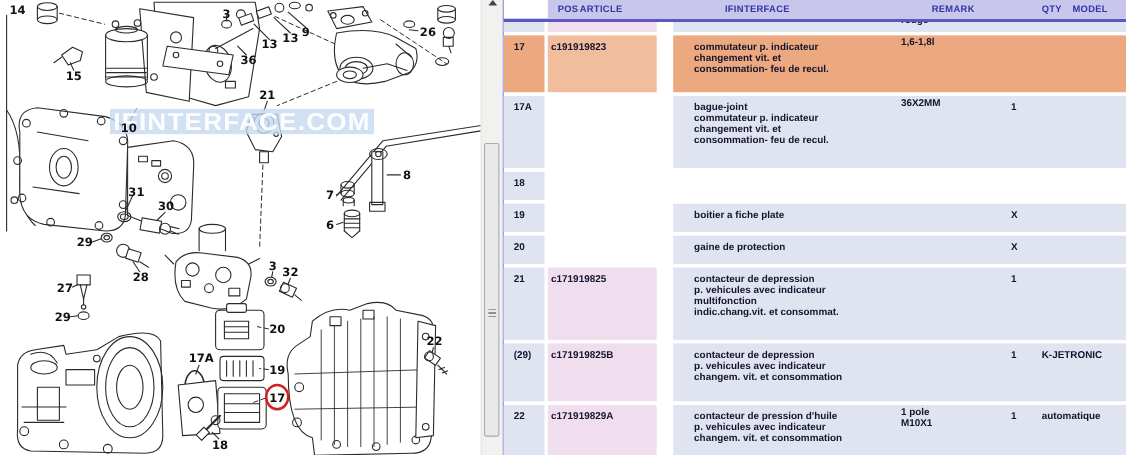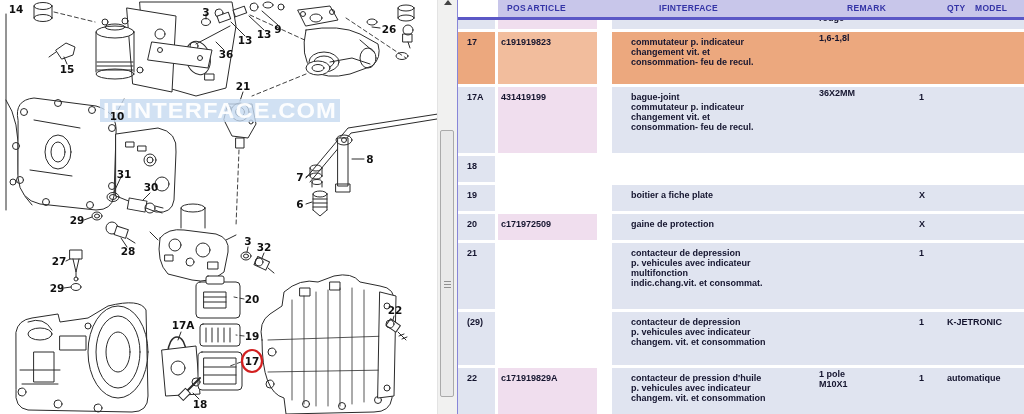--- a/index.html
+++ b/index.html
@@ -403,23 +403,20 @@
             </div>
             <div class="remark">
               <div class="">1,6-1,8l</div>
             </div>
           </div>
         </div>
         <div class="row" style="height: 66px;">
           <div class="cell-pos">
             <div class="pos-text">17A</div>
           </div>
-          <div class="cell-article">
-            <div class="article-text">431419199</div>
-          </div>
           <div class="cell-rest">
             <div class="desc">
               <div class="">bague-joint</div>
               <div class="">commutateur p. indicateur</div>
               <div class="">changement vit. et</div>
               <div class="">consommation- feu de recul.</div>
             </div>
             <div class="remark">
               <div class="">36X2MM</div>
             </div>
@@ -439,48 +436,51 @@
             <div class="desc">
               <div class="">boitier a fiche plate</div>
             </div>
             <div class="qty">X</div>
           </div>
         </div>
         <div class="row" style="height: 26px;">
           <div class="cell-pos">
             <div class="pos-text">20</div>
           </div>
+          <div class="cell-rest">
+            <div class="desc">
+              <div class="">gaine de protection</div>
+            </div>
+            <div class="qty">X</div>
+          </div>
+        </div>
+        <div class="row" style="height: 66px;">
+          <div class="cell-pos">
+            <div class="pos-text">21</div>
+          </div>
           <div class="cell-article">
-            <div class="article-text">c171972509</div>
-          </div>
-          <div class="cell-rest">
-            <div class="desc">
-              <div class="">gaine de protection</div>
-            </div>
-            <div class="qty">X</div>
-          </div>
-        </div>
-        <div class="row" style="height: 66px;">
-          <div class="cell-pos">
-            <div class="pos-text">21</div>
+            <div class="article-text">c171919825</div>
           </div>
           <div class="cell-rest">
             <div class="desc">
               <div class="">contacteur de depression</div>
               <div class="">p. vehicules avec indicateur</div>
               <div class="">multifonction</div>
               <div class="">indic.chang.vit. et consommat.</div>
             </div>
             <div class="qty">1</div>
           </div>
         </div>
         <div class="row" style="height: 52.5px;">
           <div class="cell-pos">
             <div class="pos-text">(29)</div>
           </div>
+          <div class="cell-article">
+            <div class="article-text">c171919825B</div>
+          </div>
           <div class="cell-rest">
             <div class="desc">
               <div class="">contacteur de depression</div>
               <div class="">p. vehicules avec indicateur</div>
               <div class="">changem. vit. et consommation</div>
             </div>
             <div class="qty">1</div>
             <div class="model">K-JETRONIC</div>
           </div>
         </div>

